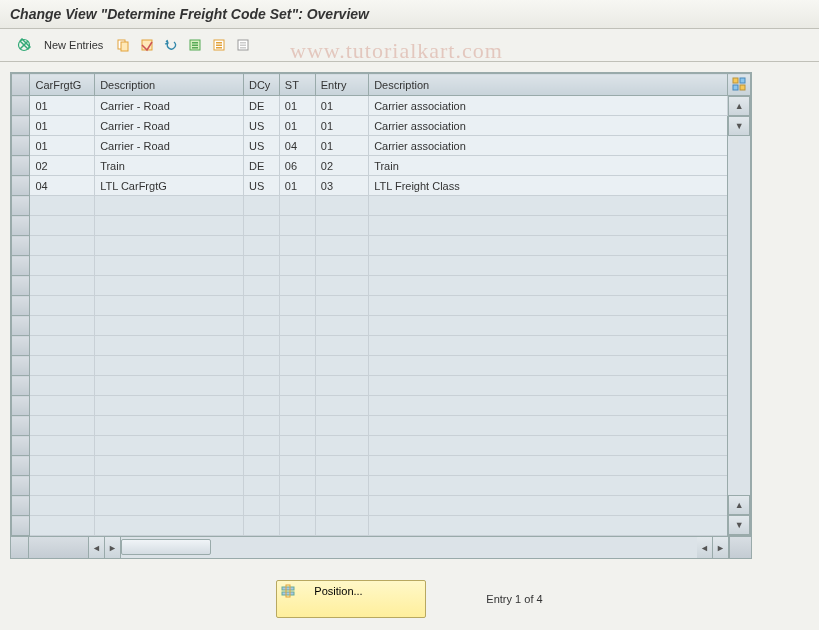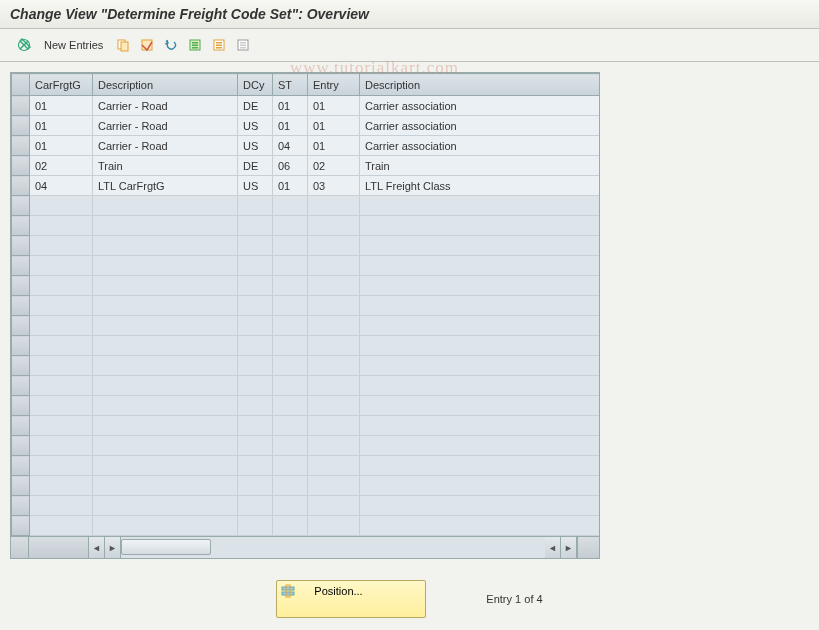--- a/index.html
+++ b/index.html
@@ -49,34 +49,33 @@
       color: #333;
       padding: 2px 6px;
       cursor: pointer;
       display: inline-flex;
       align-items: center;
     }
     .watermark {
       position: absolute;
       left: 290px;
       top: 38px;
-      font-size: 17px;
+      font-size: 22px;
       color: rgba(200, 120, 100, 0.35);
       font-family: Georgia, serif;
       letter-spacing: 1px;
       pointer-events: none;
       z-index: 100;
-      margin-top: 20px;
     }
     .table-area {
       margin: 10px 10px 0 10px;
       border: 1px solid #9aa;
       background: #e8ecef;
       position: relative;
-      width: 590px;
+      width: 742px;
     }
     .table-wrapper {
       display: flex;
       background: #e8ecef;
     }
     .table-main {
       flex: 1;
       overflow: hidden;
     }
     table {

